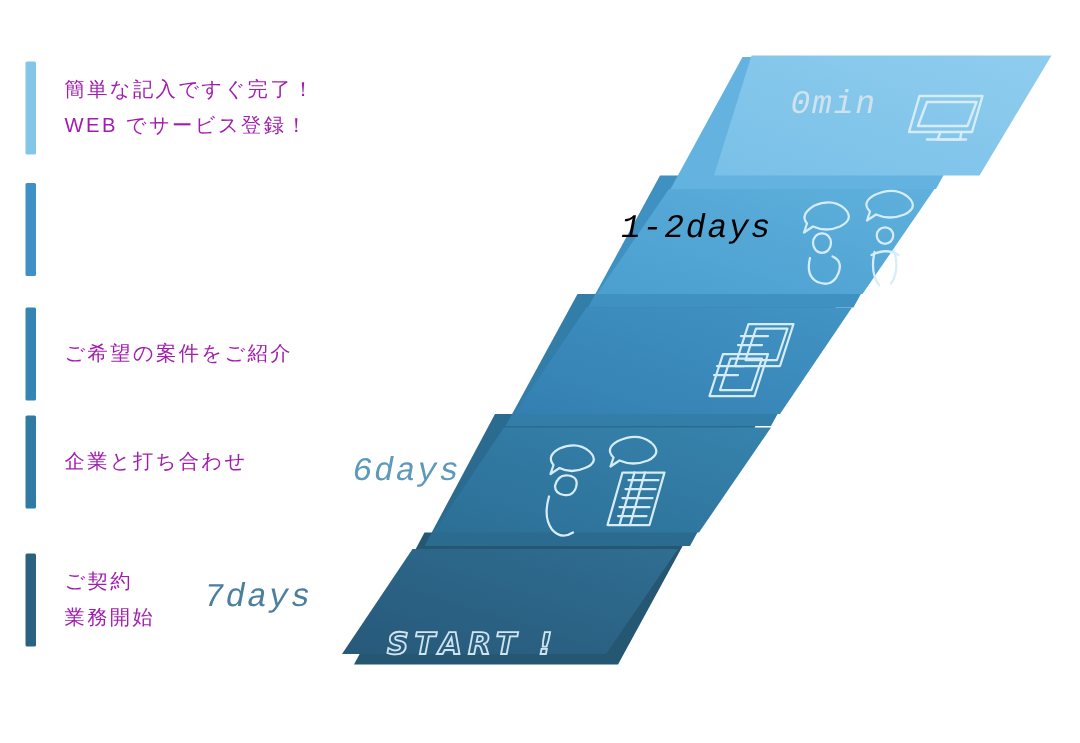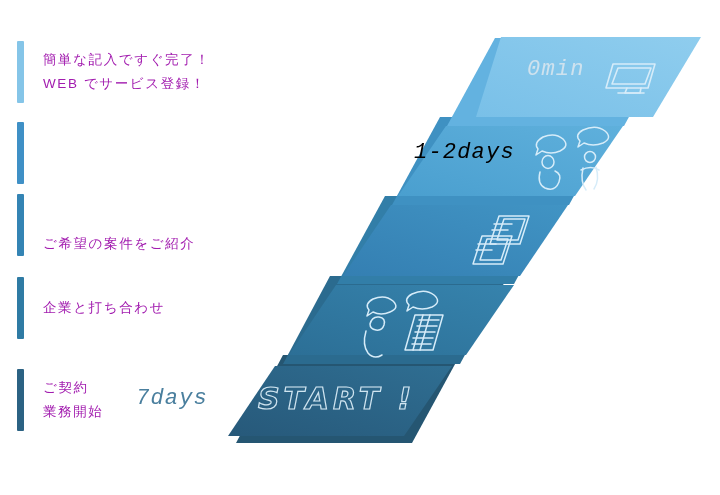--- a/index.html
+++ b/index.html
@@ -67,25 +67,26 @@
     font-weight: 400;
     white-space: nowrap;
   }
 
   
   #start-word {
     position: absolute;
     font-family: "DejaVu Sans", sans-serif;
     font-style: italic;
     font-weight: 700;
-    font-size: 30px;
+    font-size: 20px;
     letter-spacing: 4px;
     color: transparent;
     -webkit-text-stroke: 1.2px rgba(222,240,250,0.92);
     text-stroke: 1.2px rgba(222,240,250,0.92);
+    margin-top: 36px;
   }
 </style>
 </head>
 <body style="background: rgb(255, 255, 255);">
 
 <div id="canvas">
 
   <svg id="stairs" viewBox="0 0 720 495">
     <defs>
       <linearGradient id="g1" x1="0" y1="1" x2="1" y2="0">
@@ -183,35 +184,36 @@
   <div class="step-row" style="top:36px;">
     <div class="accent-bar" id="bar1" style="background: rgb(133, 197, 232);"></div>
     <div class="row-text">簡単な記入ですぐ完了！
 WEB でサービス登録！</div>
   </div>
 
   <div class="step-row" style="top:117px;">
     <div class="accent-bar" id="bar2" style="background: rgb(63, 144, 198);"></div>
   </div>
 
-  <div class="step-row" style="top:184px;align-items:flex-end;">
+  <div class="step-row" style="top:200px;">
     <div class="accent-bar" id="bar3" style="background: rgb(52, 132, 180);"></div>
     <div class="row-text">ご希望の案件をご紹介</div>
   </div>
 
   <div class="step-row" style="top:272px;">
     <div class="accent-bar" id="bar4" style="background: rgb(47, 123, 164);"></div>
     <div class="row-text">企業と打ち合わせ</div>
   </div>
 
   <div class="step-row" style="top:364px;">
     <div class="accent-bar" id="bar5" style="background: rgb(43, 98, 131);"></div>
     <div class="row-text">ご契約
 業務開始</div>
   </div>
 
   <div class="duration" id="dur1" style="left: 527px; top: 57px; color: rgb(207, 226, 238);">0min</div>
   <div class="duration" id="dur2" style="left: 414px; top: 140px; color: #000000;">1-2days</div>
+  <div class="duration" id="dur4" style="left: 235px; top: 302px; color: rgb(92, 153, 186);">6days</div>
   <div class="duration" id="dur5" style="left: 136px; top: 386px; color: rgb(74, 127, 158);">7days</div>
 
   <div id="start-word" style="left:258px; top:381px;">START !</div>
 
 </div>
 
 </body></html>

